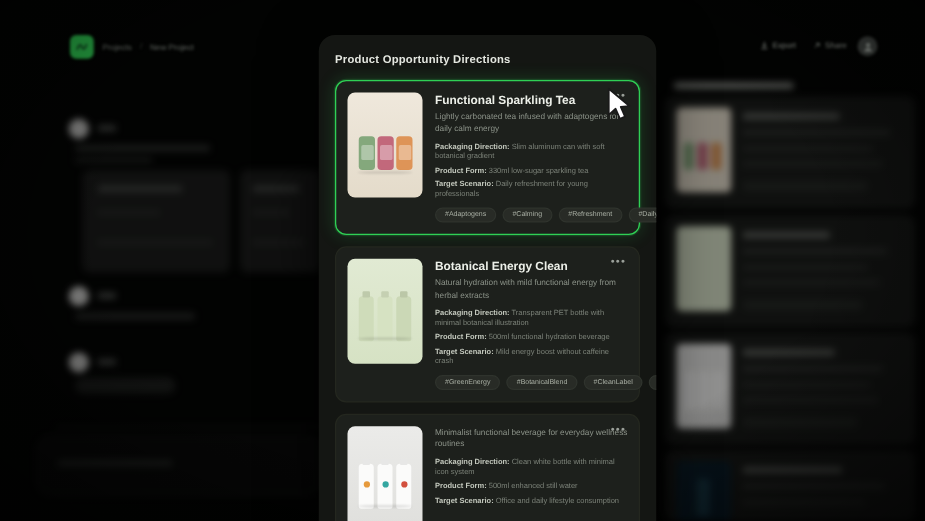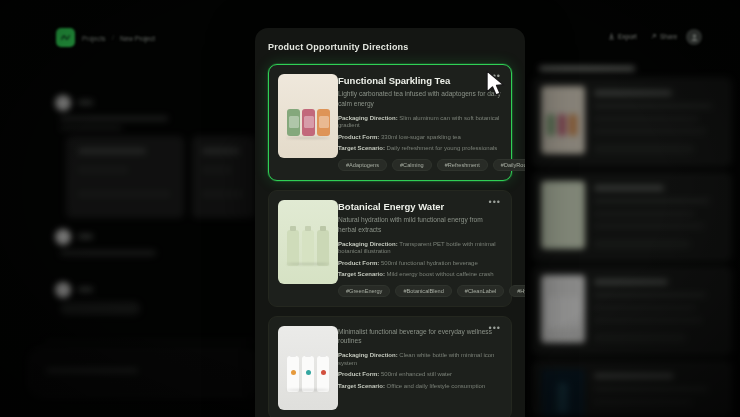--- a/index.html
+++ b/index.html
@@ -36,21 +36,21 @@
   #vignette { position:absolute; inset:0; pointer-events:none;
     background:radial-gradient(ellipse at 50% 45%, rgba(0,0,0,0) 55%, rgba(0,0,0,.65) 100%); }
 
   
   #modal { position:absolute; left:255px; top:28px; width:270px; height:389px;
     background:#141613; border-radius:13px 13px 0 0; box-shadow:0 12px 45px rgba(0,0,0,.75);
     padding:14px 13px 0 13px; overflow:hidden; }
   #modal-title { font-size:9px; font-weight:700; color:#e4e7e0; letter-spacing:.2px; margin-bottom:12px; }
 
   .card { position:relative; background:#1d201c; border-radius:9px; padding:9px;
-    display:flex; margin-bottom:9px; border:1px solid #24271f; }
+    display:flex; gap:10px; margin-bottom:9px; border:1px solid #24271f; }
   .card.selected { border:1.5px solid #2fd055;
     box-shadow:0 0 0 1px rgba(47,208,85,.18), 0 0 14px rgba(47,208,85,.22); }
 
   .thumb { flex:0 0 60px; height:84px; border-radius:6px; position:relative; overflow:hidden; }
   .t1 { background:linear-gradient(180deg,#efe8dc, #e4dbca); }
   .t2 { background:linear-gradient(180deg,#e1ead3, #d6e2c4); }
   .t3 { background:linear-gradient(180deg,#ebebe9, #dfdfdc); }
   .can { position:absolute; bottom:22px; width:13px; height:27px; border-radius:3px; }
   .can i { position:absolute; left:1.5px; right:1.5px; top:7px; height:12px; border-radius:1.5px;
     background:rgba(255,255,255,.35); display:block; }
@@ -235,21 +235,21 @@
     </div>
 
     <div class="card">
       <div class="thumb t2">
         <div class="bottle" style="left:9px;background:#cfdcba;"></div>
         <div class="bottle" style="left:24px;background:#d6e2c2;"></div>
         <div class="bottle" style="left:39px;background:#cbd8b6;"></div>
         <div class="shadowline"></div>
       </div>
       <div class="card-body">
-        <div class="card-title">Botanical Energy Water</div>
+        <div class="card-title">Botanical Energy Clean</div>
         <div class="card-desc">Natural hydration with mild functional energy from herbal extracts</div>
         <div class="meta-row">
           <span class="meta-label">Packaging Direction:</span>
           <span class="meta-value">Transparent PET bottle with minimal botanical illustration</span>
         </div>
         <div class="meta-row">
           <span class="meta-label">Product Form:</span>
           <span class="meta-value">500ml functional hydration beverage</span>
         </div>
         <div class="meta-row">

